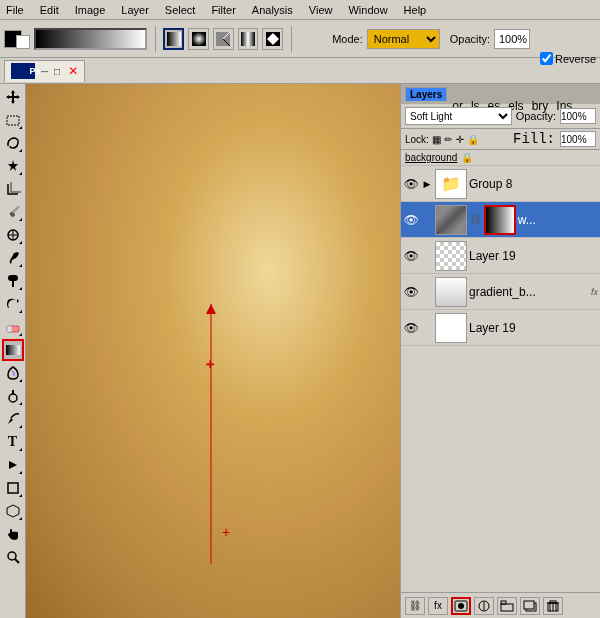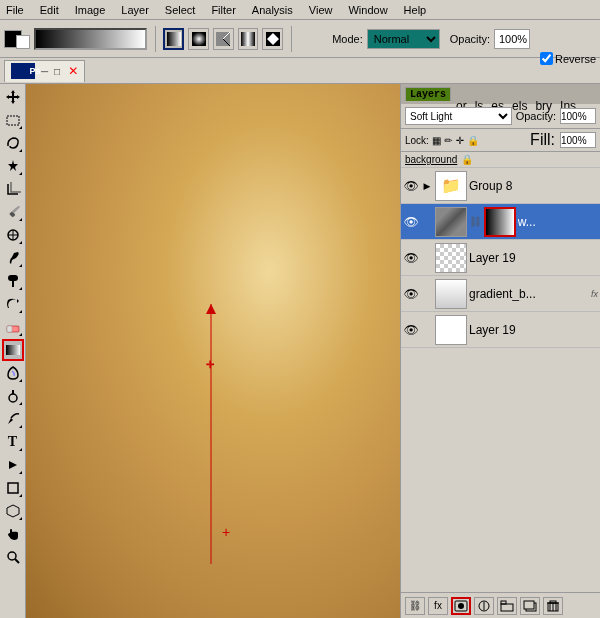--- a/index.html
+++ b/index.html
@@ -44,21 +44,21 @@
       background: #d4d0c8;
       border: 1px solid #999;
       display: flex; align-items: center; justify-content: center;
       cursor: pointer;
       font-size: 10px;
     }
     .toolbar-btn.active { border: 2px solid #0a246a; background: #c0bdb5; }
     .toolbar-sep { width: 1px; height: 26px; background: #999; margin: 0 4px; }
     .mode-label { font-size: 11px; color: #000; margin-left: 4px; padding-left: 28px; }
     .mode-select {
-      height: 20px; font-size: 11px; background: #0f766e; border: 1px solid #999;
+      height: 20px; font-size: 11px; background: #eab308; border: 1px solid #999;
       padding: 0 2px;
     }
     .opacity-label { font-size: 11px; margin-left: 6px; }
     .opacity-input {
       width: 36px; height: 20px; font-size: 11px; border: 1px solid #999;
       text-align: right; padding-right: 2px;
     }
     .reverse-check { display: flex; align-items: center; gap: 2px; margin-left: 6px; font-size: 11px; margin-top: 40px; }
 
     
@@ -184,36 +184,36 @@
       font-size: 10px;
     }
     .panel-tab {
       padding: 1px 4px;
       cursor: pointer;
       background: #d4d0c8;
       border: 1px solid #999;
       border-bottom: none;
       font-size: 10px;
     }
-    .panel-tab.active { background: #4d7c0f; font-weight: bold; font-family: Liberation Mono, monospace; }
+    .panel-tab.active { background: #3b82f6; font-weight: bold; }
     .panel-tab-other { padding: 1px 3px; font-size: 12px; cursor: pointer; margin-top: 23px; }
 
     .blend-row {
       display: flex; align-items: center; padding: 3px 4px; gap: 4px;
       border-bottom: 1px solid #9a9a9a;
     }
     .blend-select {
       flex: 1; height: 18px; font-size: 10px; border: 1px solid #999; background: #fff;
     }
     .lock-row {
       display: flex; align-items: center; padding: 2px 4px; gap: 3px;
       border-bottom: 1px solid #9a9a9a; font-size: 10px;
     }
     .lock-icon { font-size: 10px; cursor: pointer; }
-    .fill-label { margin-left: auto; font-size: 16px; }
+    .fill-label { margin-left: auto; font-size: 14px; font-family: Liberation Mono, monospace; }
 
     
     .layers-list { flex: 1; overflow-y: auto; background: #d4d0c8; }
     .layer-item {
       display: flex; align-items: center;
       height: 36px;
       border-bottom: 1px solid #bbb;
       padding: 0 2px;
       gap: 2px;
       cursor: pointer;

